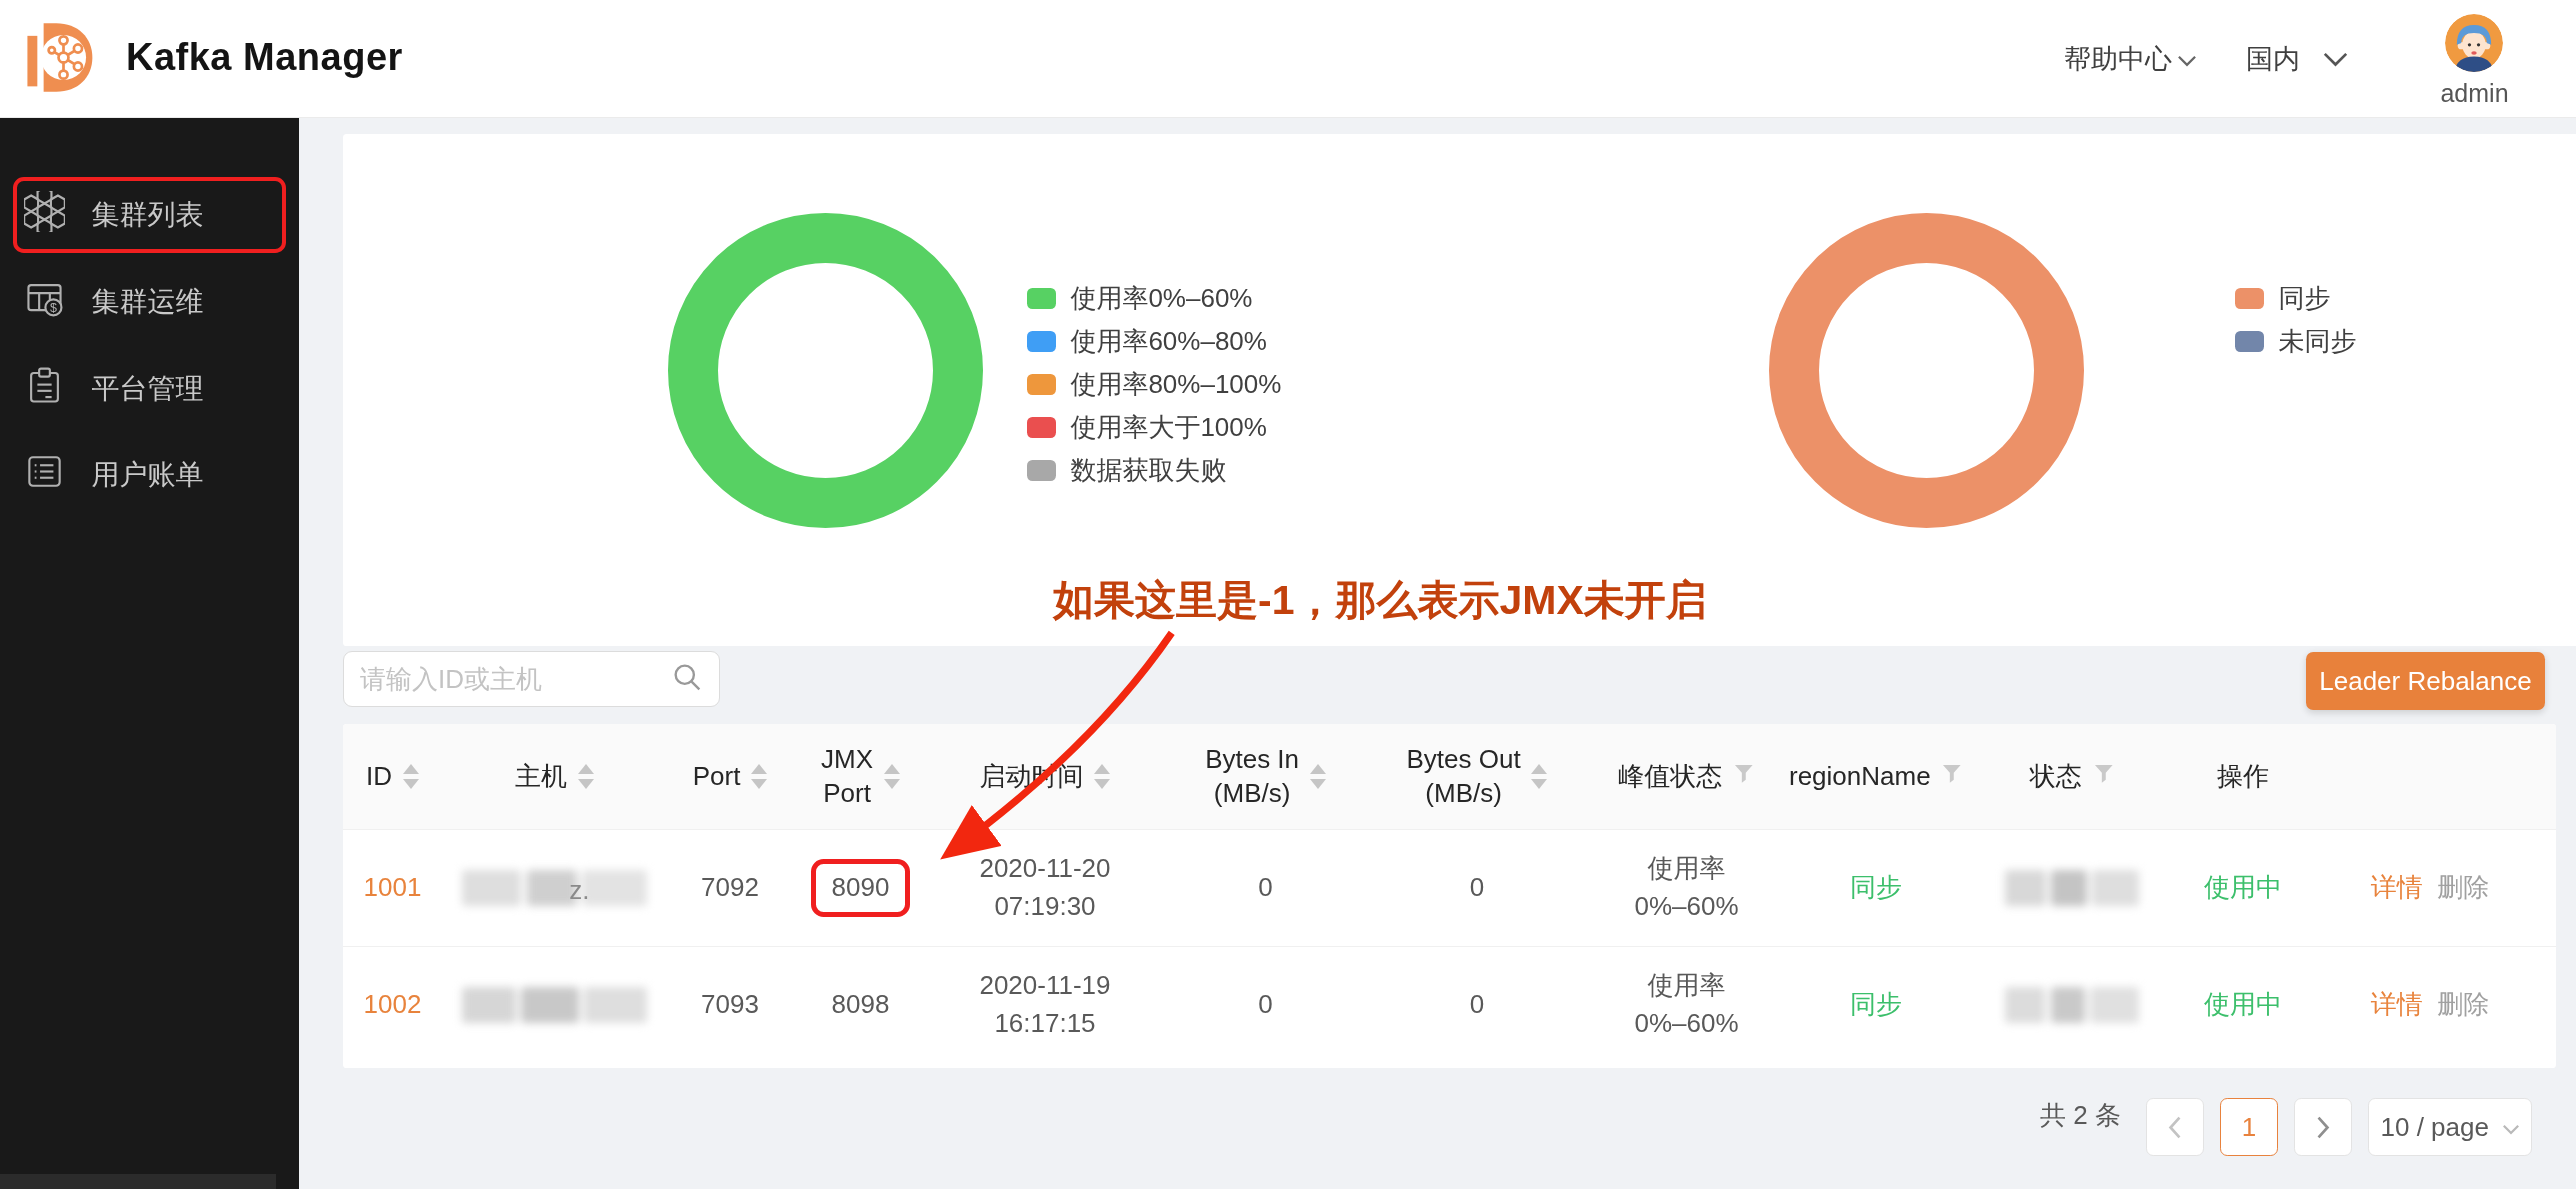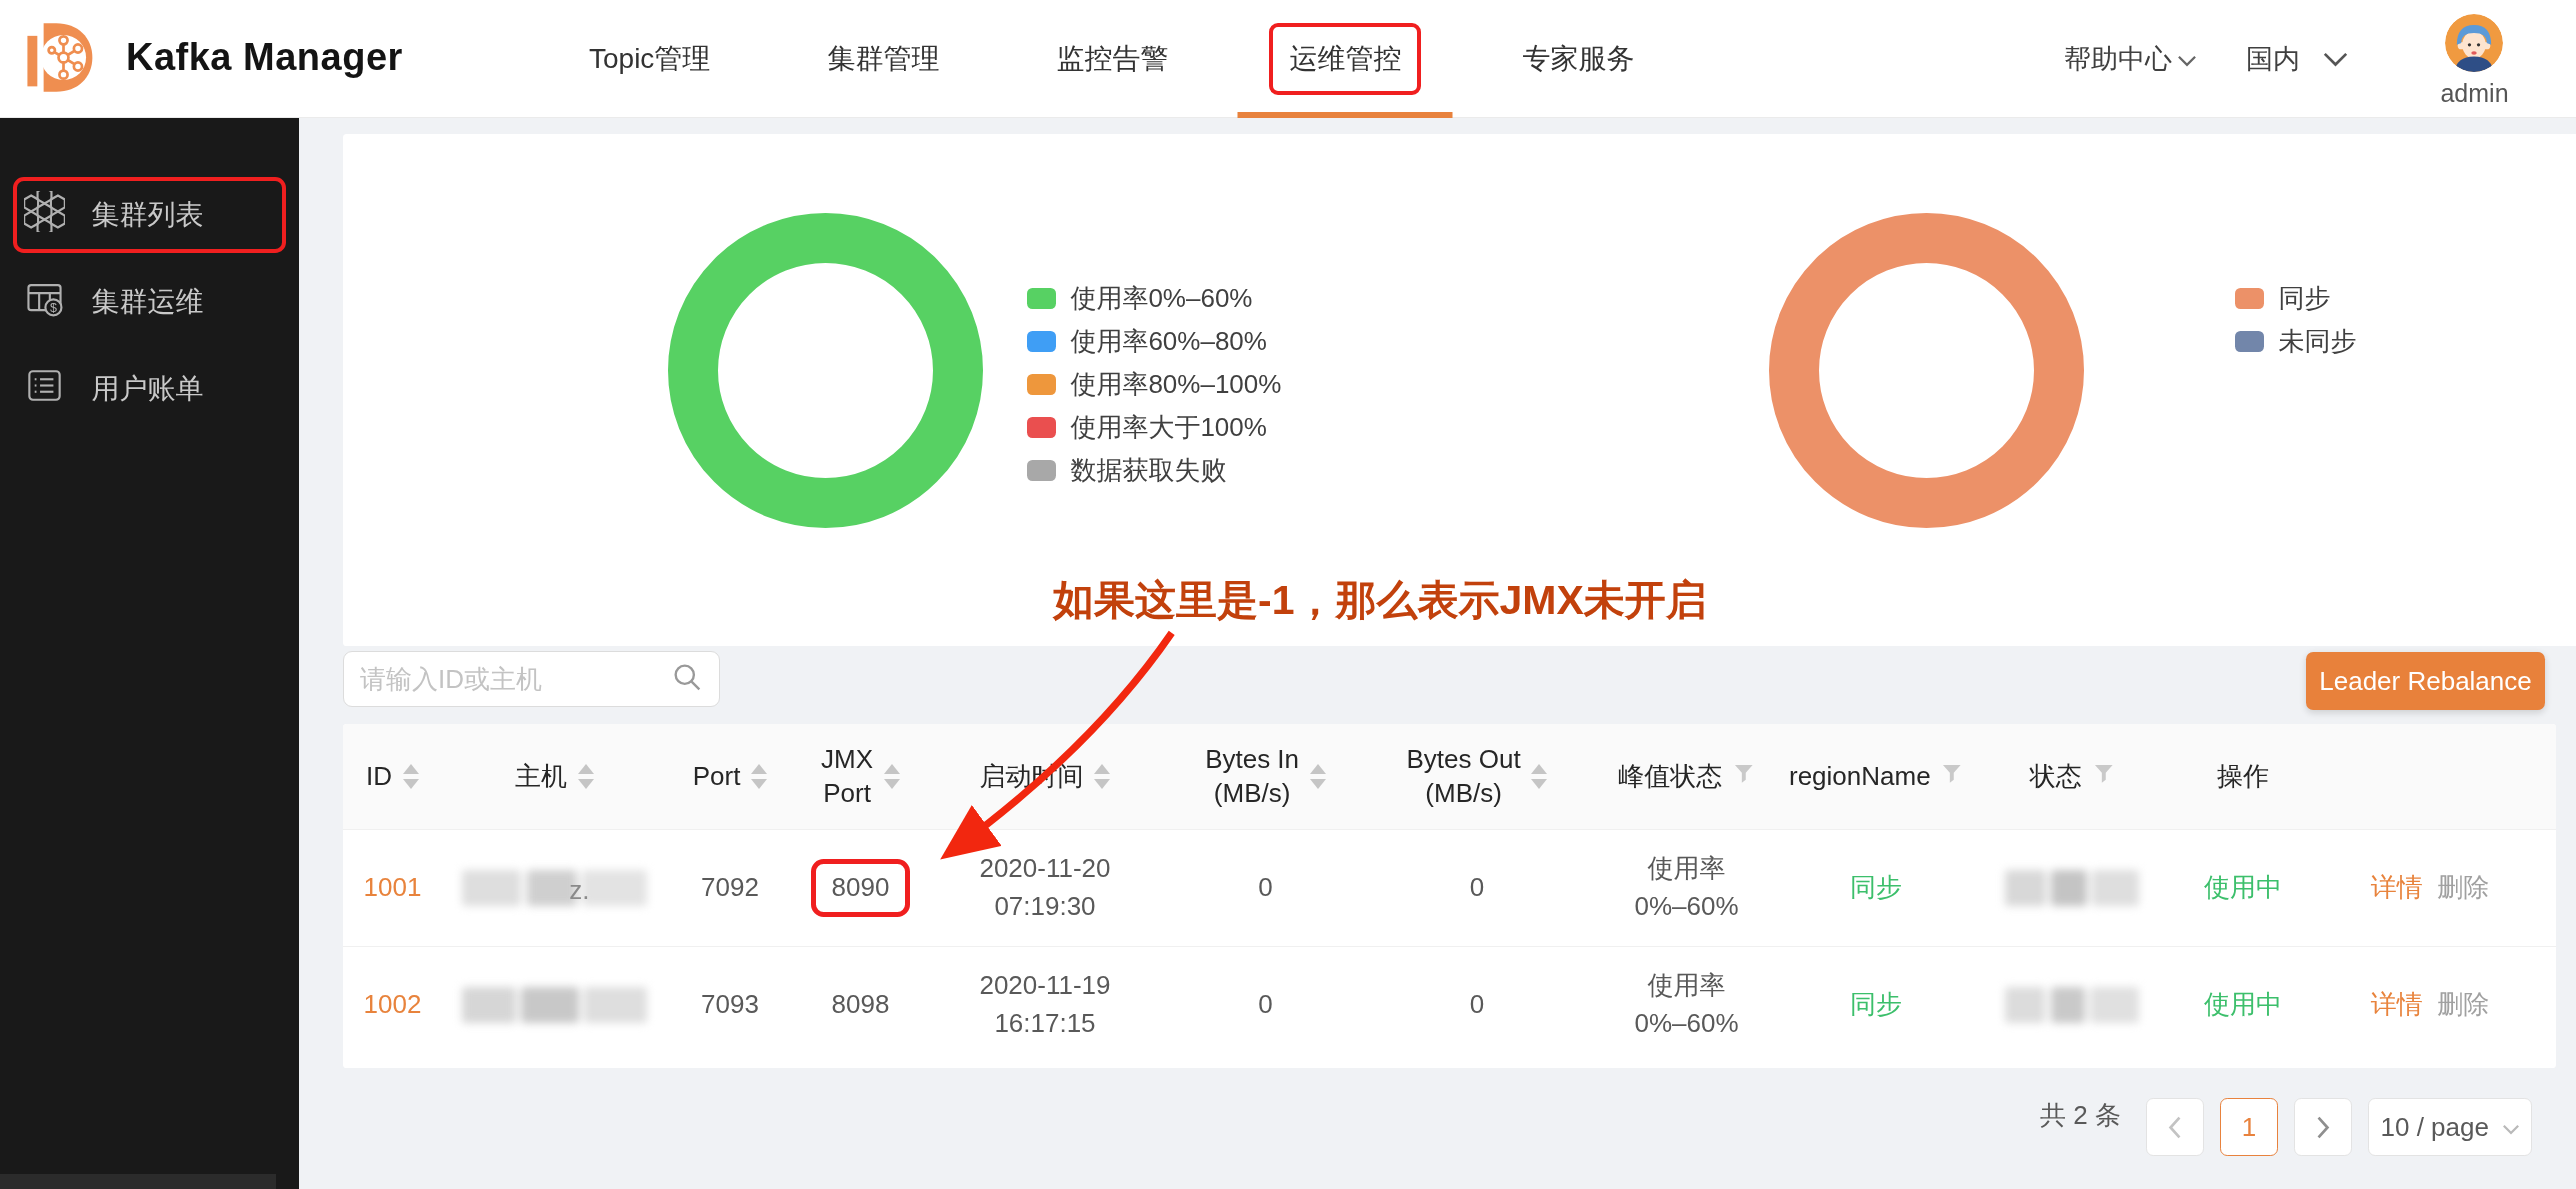--- a/index.html
+++ b/index.html
@@ -104,37 +104,20 @@
         <circle cx="46" cy="27" r="4.5"></circle>
         <circle cx="46" cy="65" r="4.5"></circle>
         <circle cx="62" cy="36" r="4.5"></circle>
         <circle cx="62" cy="56" r="4.5"></circle>
         <circle cx="33" cy="38" r="3.5"></circle>
       </g>
     </svg>
   </div>
   <div class="app-title">Kafka Manager</div>
 
-  <div class="nav">
-    <div class="nav-tab">
-        <span class="tab-label">Topic管理</span>
-      </div>
-    <div class="nav-tab">
-        <span class="tab-label">集群管理</span>
-      </div>
-    <div class="nav-tab">
-        <span class="tab-label">监控告警</span>
-      </div>
-    <div class="nav-tab active">
-        <span class="tab-label">运维管控</span>
-      </div>
-    <div class="nav-tab">
-        <span class="tab-label">专家服务</span>
-      </div>
-  </div>
 
   <div class="hdr-help">
     <span>帮助中心</span>
     <span>
       <svg width="20" height="12.6" viewBox="0 0 22 14">
           <polyline points="2,2 11,11 20,2" stroke="#666" stroke-width="2.5" fill="none"></polyline>
         </svg>
     </span>
   </div>
   <div class="hdr-region">
@@ -195,20 +178,32 @@
         <line x1="29" y1="17" x2="29" y2="26"></line>
         <circle cx="33" cy="33" r="9" fill="#191919"></circle>
         <text x="33" y="38" font-size="14" fill="#b0b0b0" stroke="none" text-anchor="middle" font-family="Liberation Sans, sans-serif">$</text>
       </svg>
     </span>
     <span>集群运维</span>
   </div>
   <div class="side-item">
     <span>
       <svg width="41" height="41" viewBox="0 0 46 46" stroke="#b0b0b0" stroke-width="2.4" fill="none">
+        <rect x="8" y="9" width="30" height="32" rx="3"></rect>
+        <rect x="17" y="4" width="12" height="9" rx="2" fill="#191919"></rect>
+        <line x1="15" y1="22" x2="31" y2="22"></line>
+        <line x1="15" y1="29" x2="31" y2="29"></line>
+        <line x1="24" y1="36" x2="31" y2="36"></line>
+      </svg>
+    </span>
+    <span>平台管理</span>
+  </div>
+  <div class="side-item">
+    <span>
+      <svg width="41" height="41" viewBox="0 0 46 46" stroke="#b0b0b0" stroke-width="2.4" fill="none">
         <rect x="6" y="7" width="34" height="32" rx="4"></rect>
         <line x1="18" y1="16" x2="33" y2="16"></line>
         <line x1="18" y1="23" x2="33" y2="23"></line>
         <line x1="18" y1="30" x2="33" y2="30"></line>
         <line x1="12" y1="16" x2="14" y2="16"></line>
         <line x1="12" y1="23" x2="14" y2="23"></line>
         <line x1="12" y1="30" x2="14" y2="30"></line>
       </svg>
     </span>
     <span>用户账单</span>

